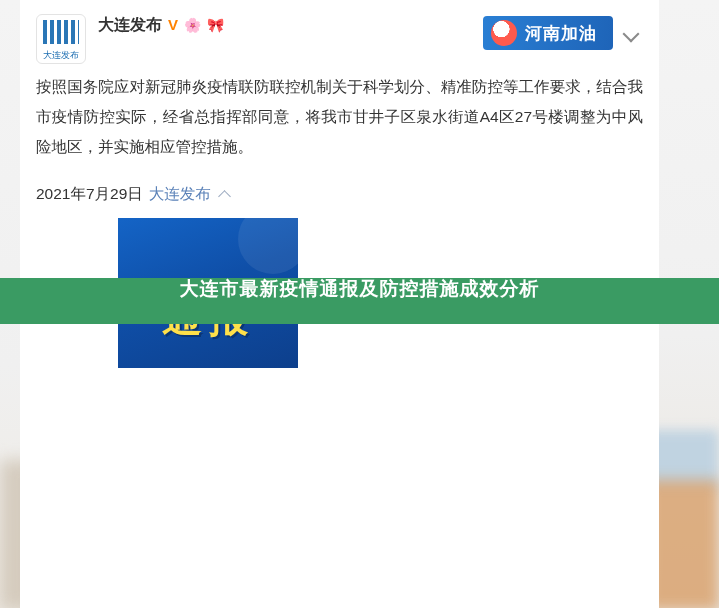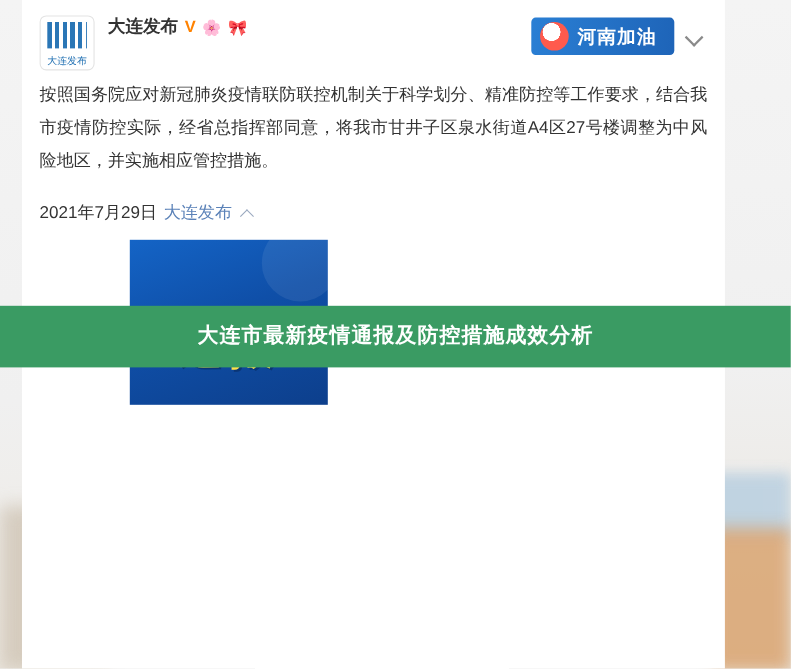--- a/index.html
+++ b/index.html
@@ -255,24 +255,24 @@
   }
   .attach .big-text.l1 { top: 26px; }
   .attach .big-text.l2 { top: 84px; }
 
   
   .banner {
     position: absolute;
     left: 0;
     top: 278px;
     width: 719px;
-    height: 56px;
+    height: 46px;
     background: #3a9b63;
     display: flex;
-    align-items: center;
+    align-items: flex-start;
     justify-content: center;
   }
   .banner-text {
     color: #ffffff;
     font-size: 19px;
     font-weight: bold;
     letter-spacing: 1px;
     line-height: 22px;
   }
 </style>

